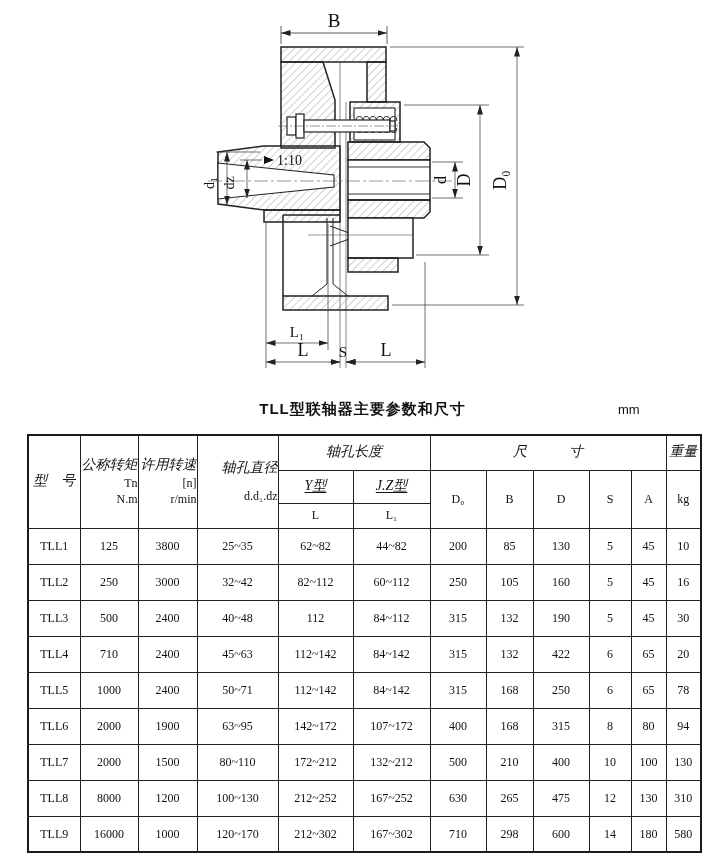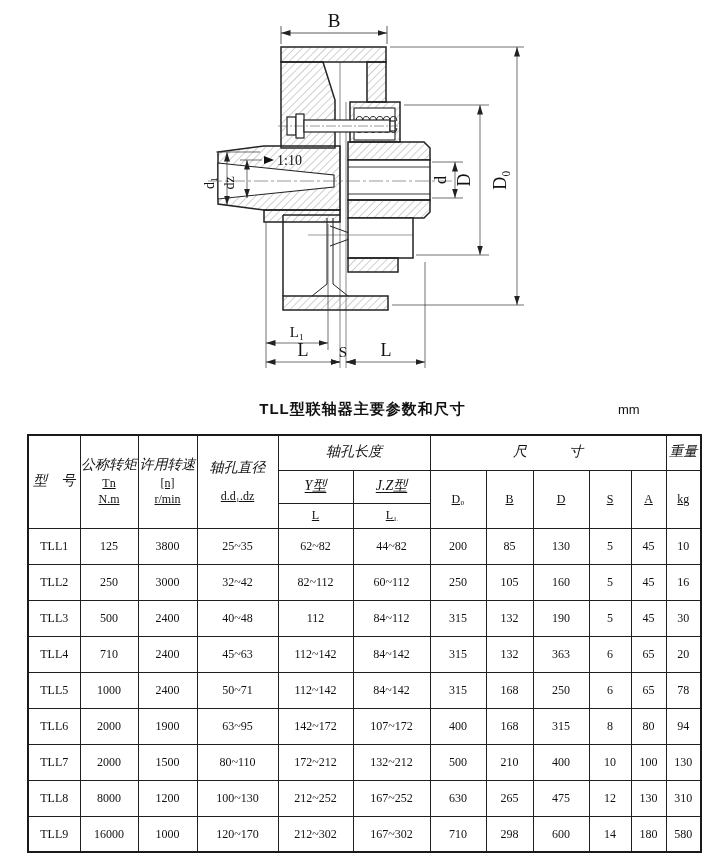--- a/index.html
+++ b/index.html
@@ -10,22 +10,22 @@
   .doc-title{position:absolute;left:0;top:0;width:100%;text-align:center;margin:0;
              font-family:"Liberation Sans", sans-serif;font-weight:bold;font-size:15px;letter-spacing:1px;}
   .unit-label{position:absolute;left:618px;top:2px;font-family:"Liberation Sans", sans-serif;font-size:13px;}
   table.params{position:absolute;top:434px;left:27px;width:673px;border-collapse:collapse;
                table-layout:fixed;border:2px solid #1a1a1a;}
   table.params th, table.params td{border:1px solid #1f1f1f;text-align:center;vertical-align:middle;
                font-weight:normal;padding:0;font-size:12px;line-height:1.35;overflow:hidden;}
   thead tr.r1{height:35px;} thead tr.r2{height:33px;} thead tr.r3{height:25px;}
   tbody tr{height:36px;margin-top:32px;}
   .cn{font-size:14px;font-style:italic;}
-  .lat{font-family:"Liberation Serif", serif;font-size:12px;text-decoration:underline;}
-  .stack span{display:block;}
+  .lat{font-family:"Liberation Serif", serif;font-size:12px;}
+  .stack span{display:block;text-align:right;}
   .u{text-decoration:underline;text-underline-offset:2px;}
   tbody td{font-size:12.5px;}
 </style>
 </head>
 <body>
 
 <div class="page">
 
   
   <svg width="725" height="398" viewBox="0 0 725 398">
@@ -269,21 +269,21 @@
         </tr>
         <tr>
           <td>TLL4</td>
           <td>710</td>
           <td>2400</td>
           <td>45~63</td>
           <td>112~142</td>
           <td>84~142</td>
           <td>315</td>
           <td>132</td>
-          <td>363</td>
+          <td>422</td>
           <td>6</td>
           <td>65</td>
           <td>20</td>
         </tr>
         <tr>
           <td>TLL5</td>
           <td>1000</td>
           <td>2400</td>
           <td>50~71</td>
           <td>112~142</td>

